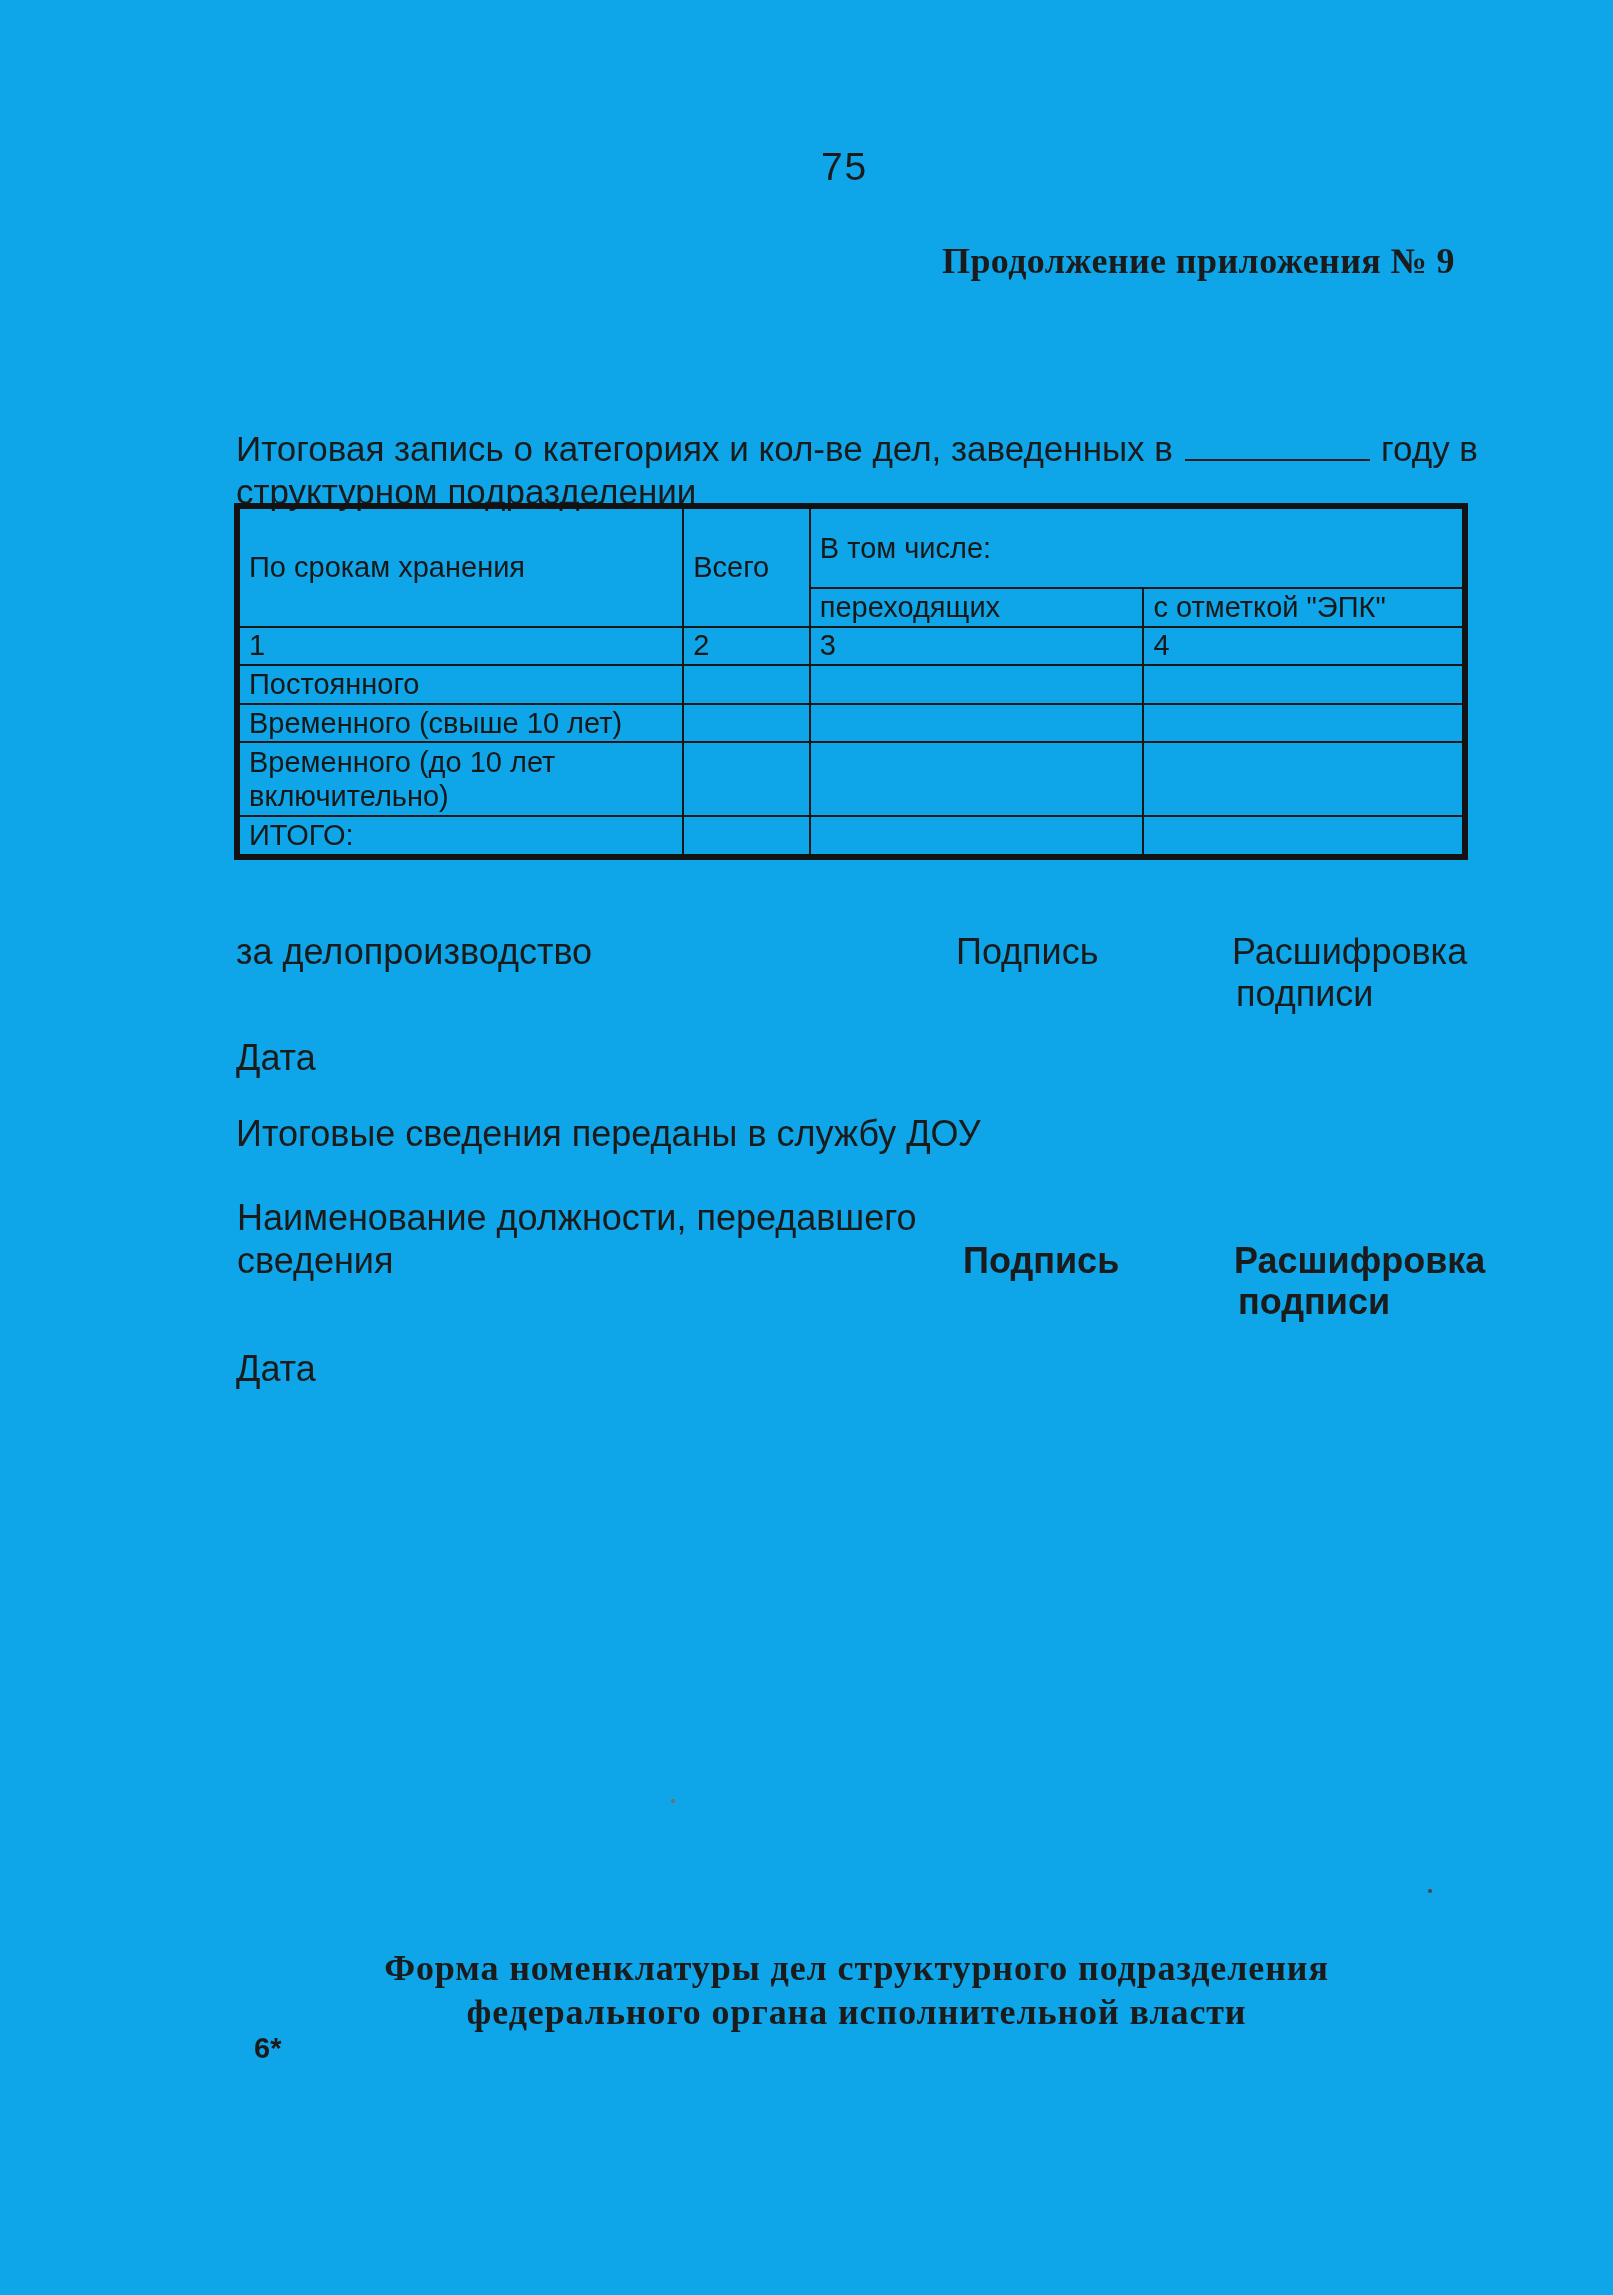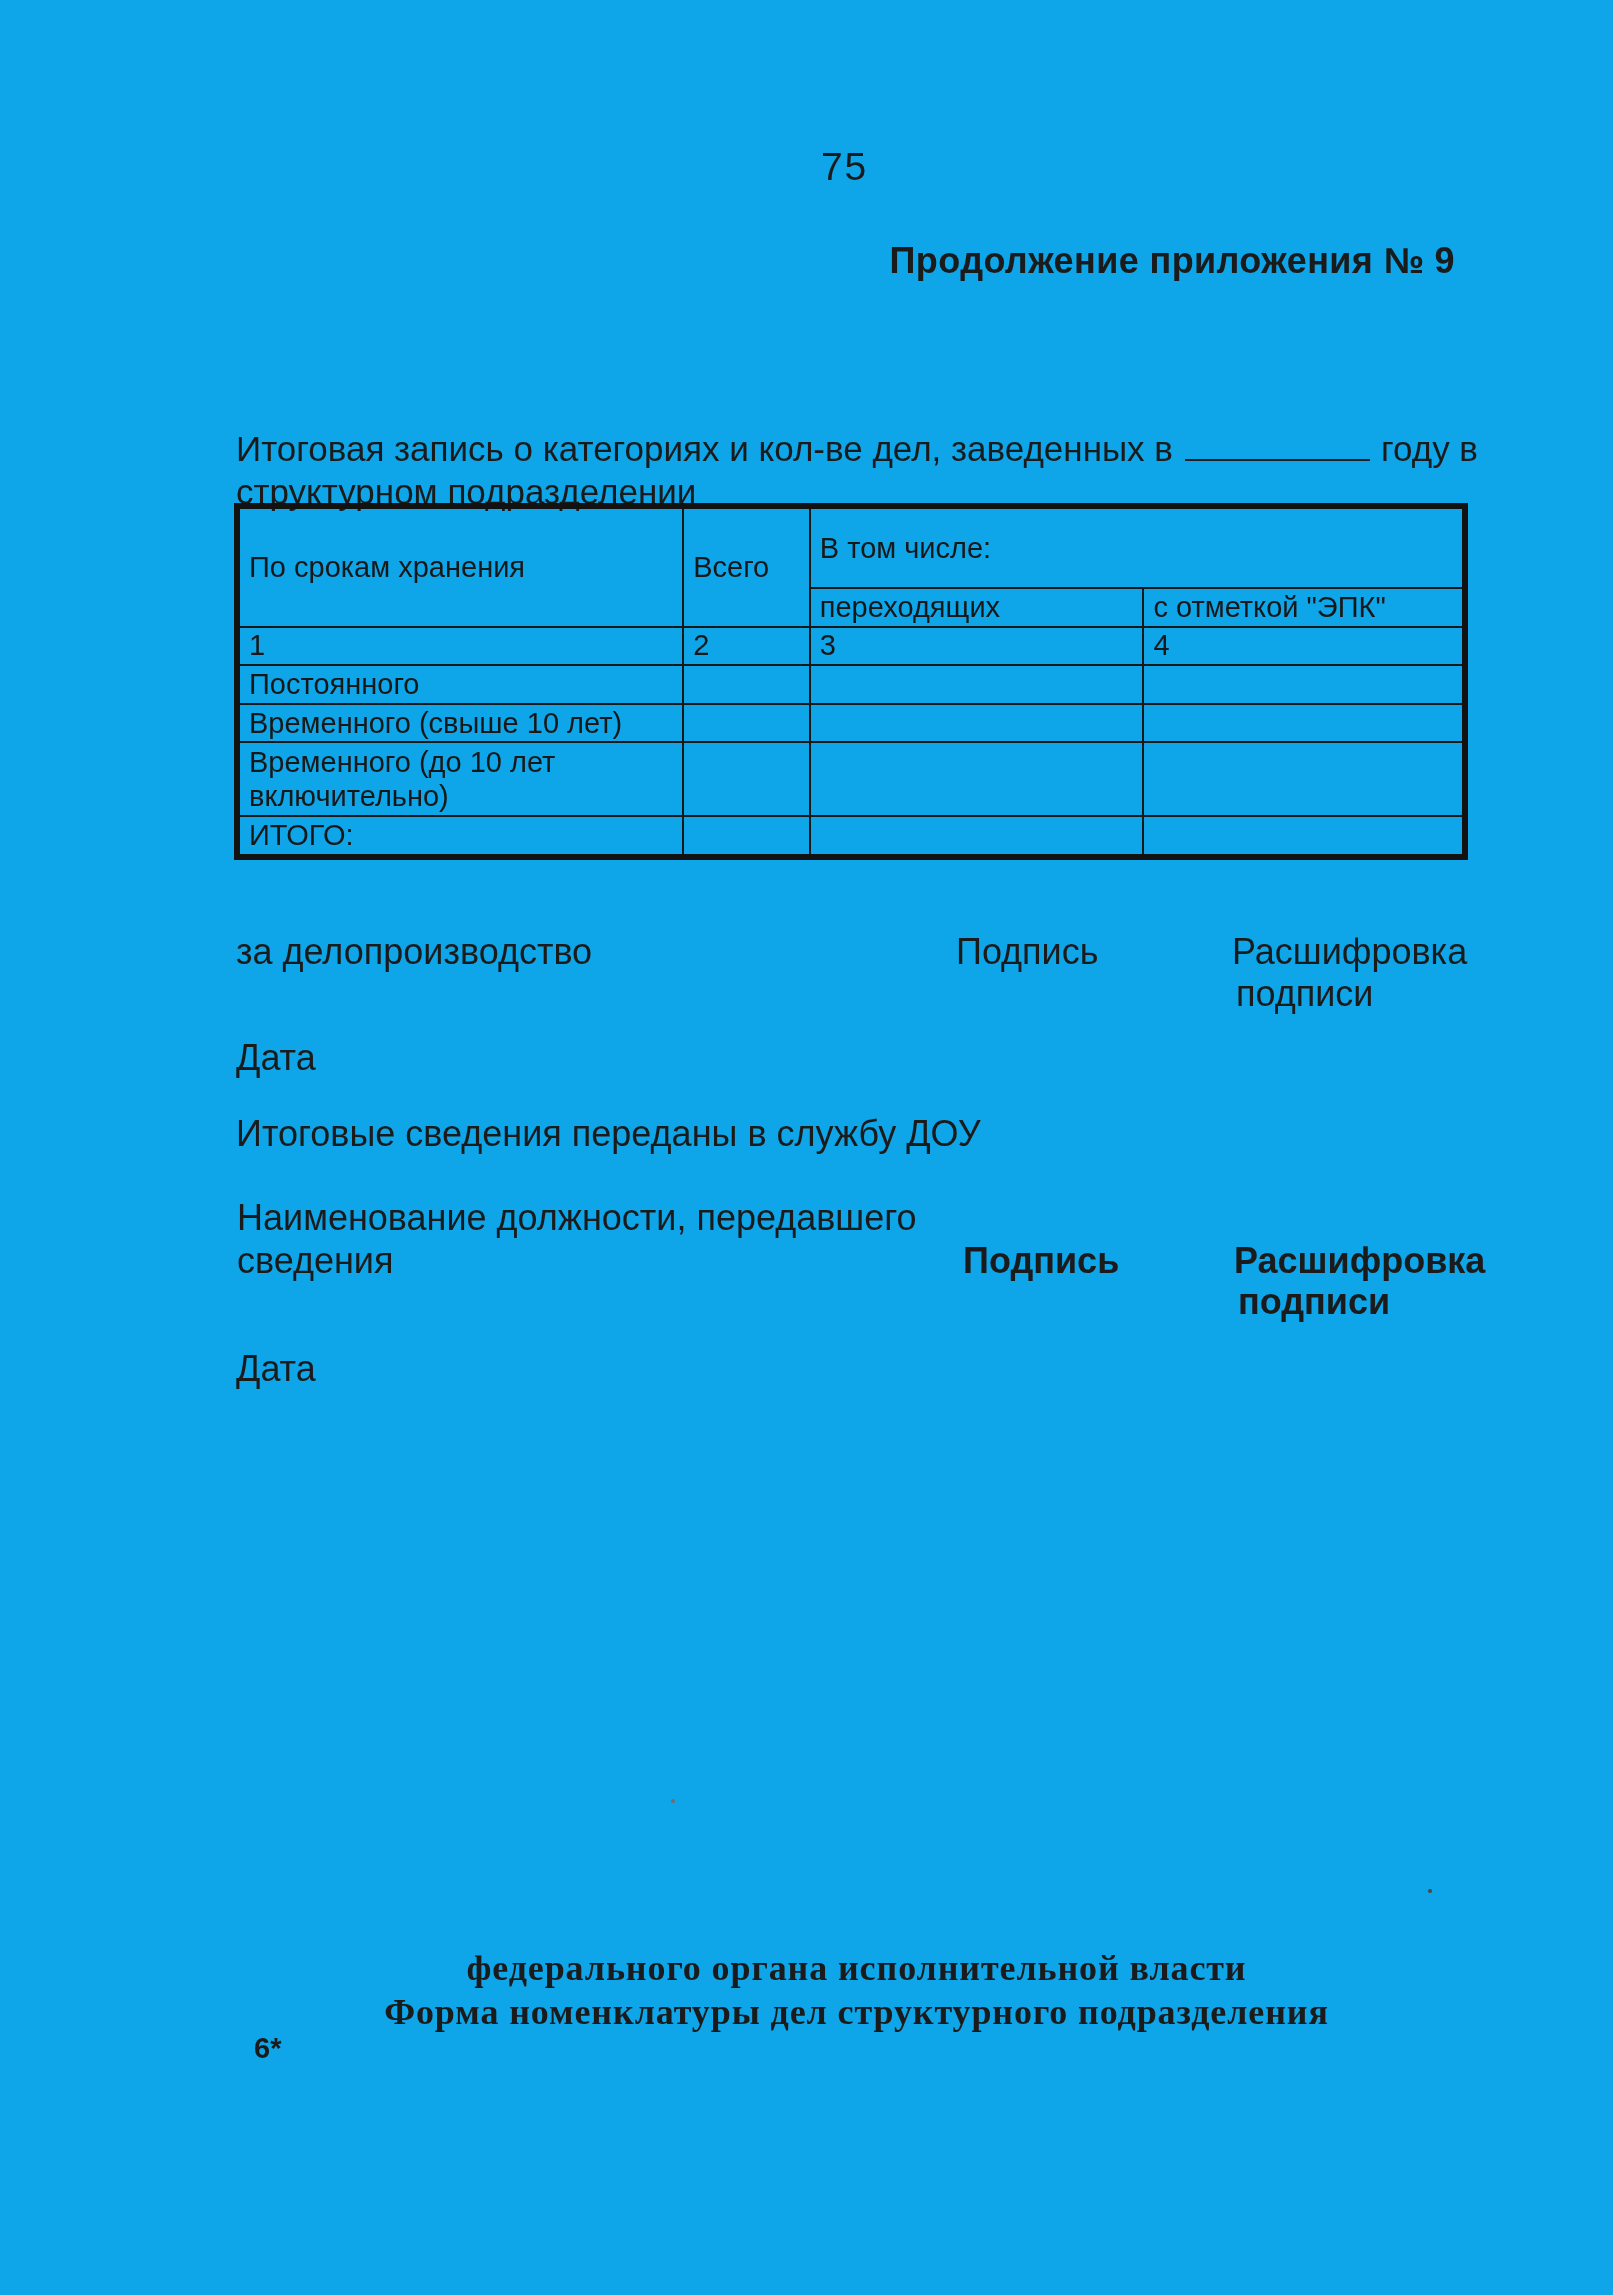--- a/index.html
+++ b/index.html
@@ -18,21 +18,21 @@
   }
   .abs { position: absolute; white-space: nowrap; }
 
   
   .page-number {
     top: 145px; left: 821px;
     font-size: 39px; letter-spacing: 1.8px;
   }
   .appendix-heading {
     top: 240px; right: 159px;
-    font-family: Liberation Sans, sans-serif;
+    font-family: Liberation Serif, serif;
     font-weight: bold; font-size: 36px; letter-spacing: 0.4px;
   }
 
   
   .intro { top: 426px; left: 236px; font-size: 35px; line-height: 44px; }
   .intro-line2 { top: 470px; left: 236px; font-size: 35px; line-height: 44px; }
   .blank-line {
     display: inline-block;
     width: 185px; height: 0.95em;
     border-bottom: 2.7px solid #1f1f1f;
@@ -190,22 +190,22 @@
   <div class="abs body-text transfer-note">Итоговые сведения переданы в службу ДОУ</div>
   <div class="abs body-text tra-line2">сведения</div>
   <div class="abs body-text tra-sign">Подпись</div>
   <div class="abs body-text tra-tr1">Расшифровка</div>
   <div class="abs body-text tra-tr2">подписи</div>
 
   <div class="abs body-text date-2">Дата</div>
 
 
   <div class="abs form-title">
+    <div>Форма номенклатуры дел структурного подразделения</div>
     <div>федерального органа исполнительной власти</div>
-    <div>Форма номенклатуры дел структурного подразделения</div>
   </div>
 
   <div class="abs footnote-marker">6*</div>
 
   <div class="speck speck-1"></div>
   <div class="speck speck-2"></div>
 
 </div>
 
 

